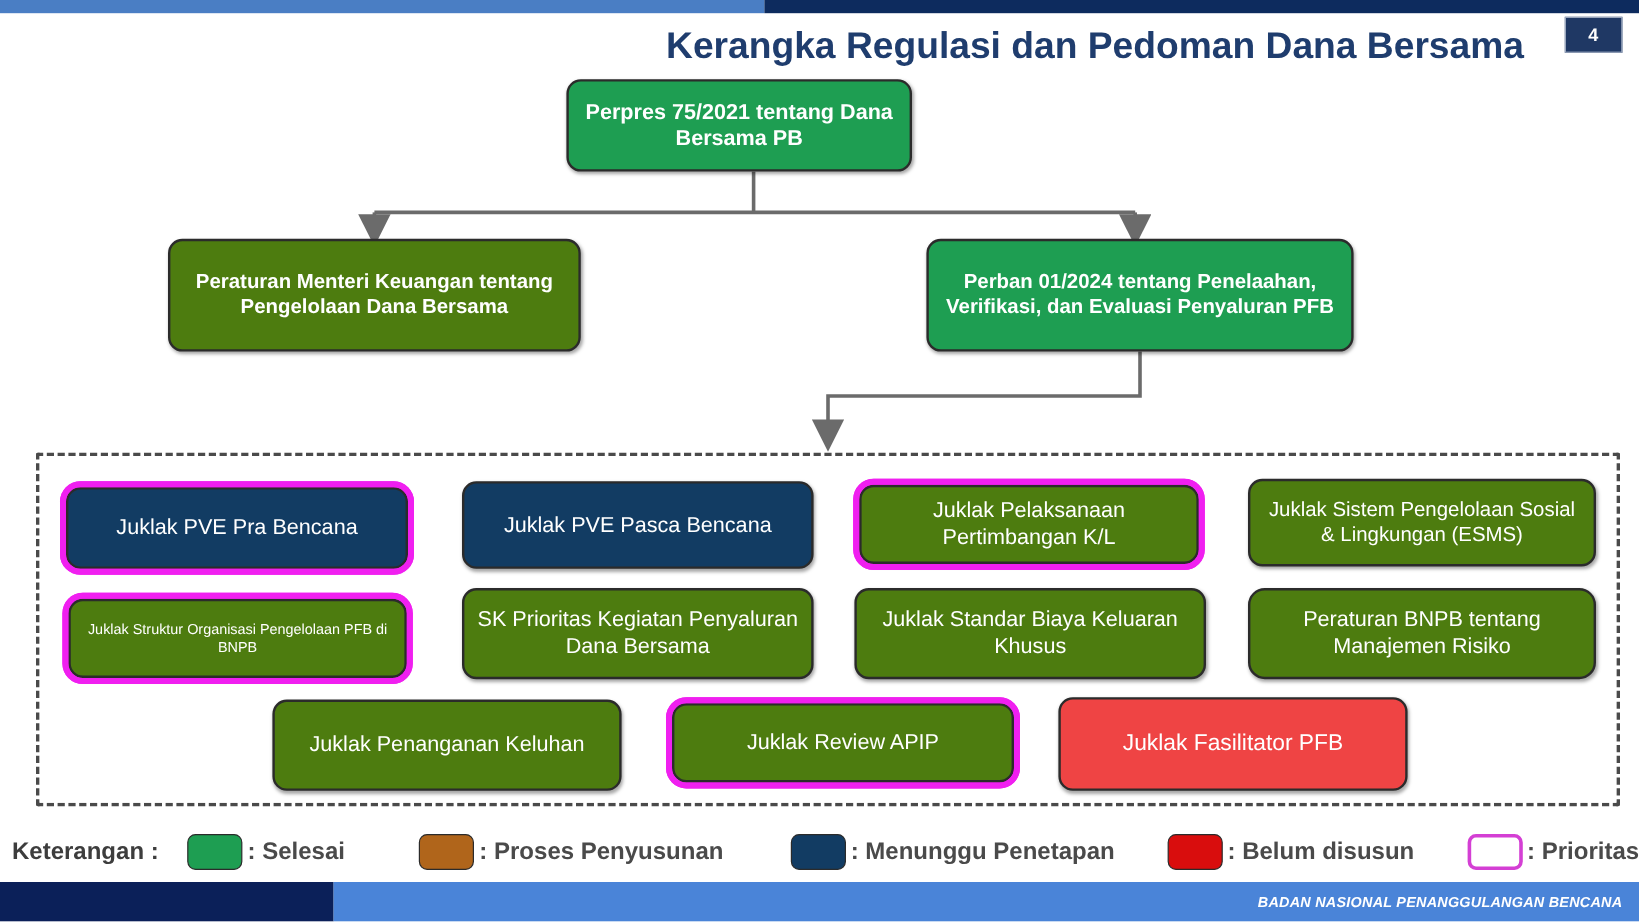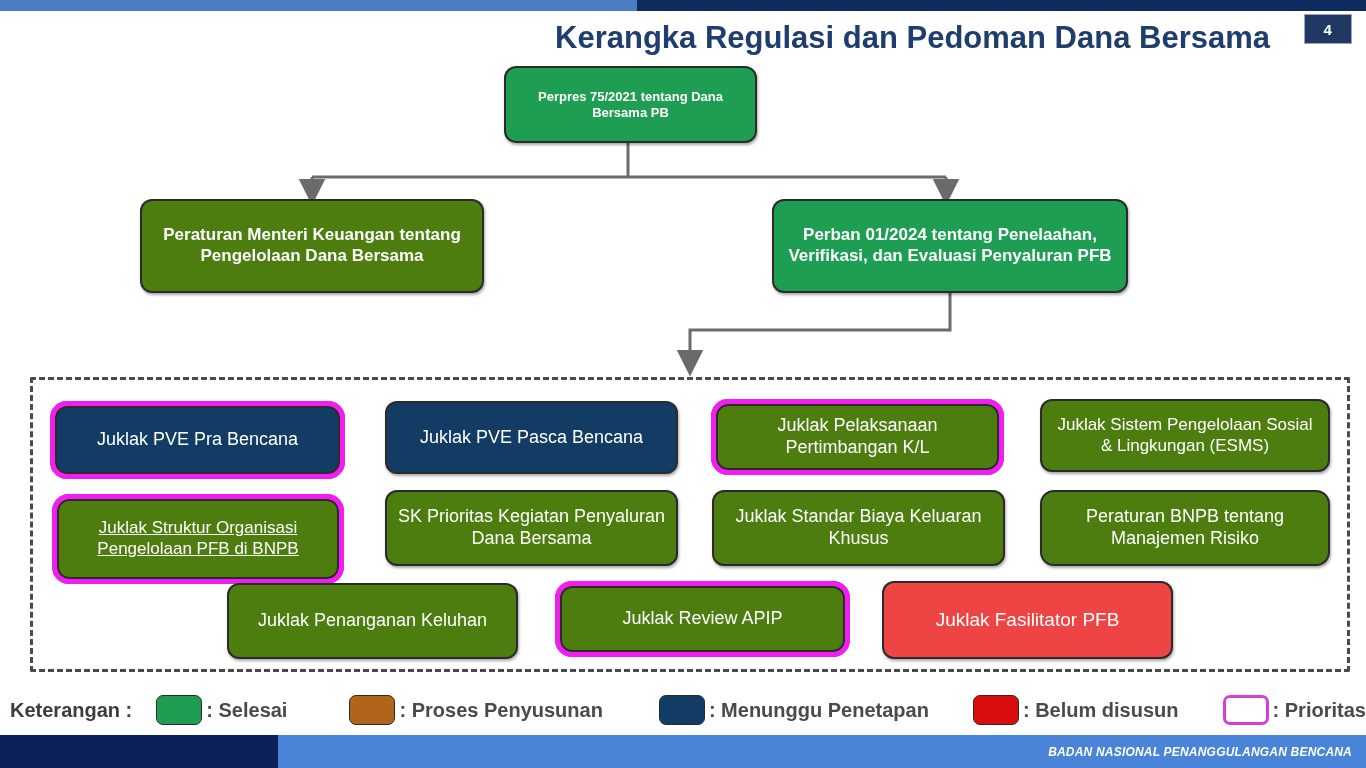--- a/index.html
+++ b/index.html
@@ -222,37 +222,37 @@
 
   <path d="M312,177 L946,177" stroke="#6b6b6b" stroke-width="3" fill="none"></path>
 
   <path d="M312,177 L312,192" stroke="#6b6b6b" stroke-width="3" fill="none" marker-end="url(#arrowhead)"></path>
 
   <path d="M946,177 L946,192" stroke="#6b6b6b" stroke-width="3" fill="none" marker-end="url(#arrowhead)"></path>
 
   <path d="M950,293 L950,330 L690,330 L690,363" stroke="#6b6b6b" stroke-width="3" fill="none" marker-end="url(#arrowhead)"></path>
 </svg>
 
-<div class="node green bold" style="left:504px; top:66px; width:253px; height:77px; font-size:13px;">Perpres 75/2021 tentang Dana Bersama PB</div>
+<div class="node green bold" style="left:472px; top:66px; width:288px; height:77px; font-size:18px;">Perpres 75/2021 tentang Dana Bersama PB</div>
 
 <div class="node brown bold" style="left:140px; top:199px; width:344px; height:94px; font-size:17px;">Peraturan Menteri Keuangan tentang  Pengelolaan Dana Bersama</div>
 
 <div class="node green bold" style="left:772px; top:199px; width:356px; height:94px; font-size:17px;">Perban 01/2024 tentang Penelaahan, Verifikasi, dan Evaluasi Penyaluran PFB</div>
 
 <div class="dashed-box"></div>
 
 <div class="node navy prio" style="left:55px; top:406px; width:285px; height:68px; font-size:18px;">Juklak PVE Pra Bencana</div>
 
 <div class="node navy" style="left:385px; top:401px; width:293px; height:73px; font-size:18px;">Juklak PVE Pasca Bencana</div>
 
 <div class="node brown prio" style="left:716px; top:404px; width:283px; height:66px; font-size:18px;">Juklak Pelaksanaan Pertimbangan K/L</div>
 
 <div class="node brown" style="left:1040px; top:399px; width:290px; height:73px; font-size:17px;">Juklak Sistem Pengelolaan Sosial &amp; Lingkungan (ESMS)</div>
 
-<div class="node brown prio" style="left:57px; top:499px; width:282px; height:80px; font-size:17px;text-decoration:underline;">Juklak  Struktur Organisasi Pengelolaan PFB di BNPB</div>
+<div class="node brown prio" style="left:57px; top:499px; width:282px; height:66px; font-size:12px;">Juklak  Struktur Organisasi Pengelolaan PFB di BNPB</div>
 
 <div class="node brown" style="left:385px; top:490px; width:293px; height:76px; font-size:18px;">SK Prioritas Kegiatan Penyaluran Dana Bersama</div>
 
 <div class="node brown" style="left:712px; top:490px; width:293px; height:76px; font-size:18px;">Juklak Standar Biaya Keluaran Khusus</div>
 
 <div class="node brown" style="left:1040px; top:490px; width:290px; height:76px; font-size:18px;border-radius:14px;">Peraturan BNPB tentang Manajemen Risiko</div>
 
 <div class="node brown" style="left:227px; top:583px; width:291px; height:76px; font-size:18px;">Juklak Penanganan Keluhan</div>
 
 <div class="node brown prio" style="left:560px; top:586px; width:285px; height:66px; font-size:18px;">Juklak Review APIP</div>

